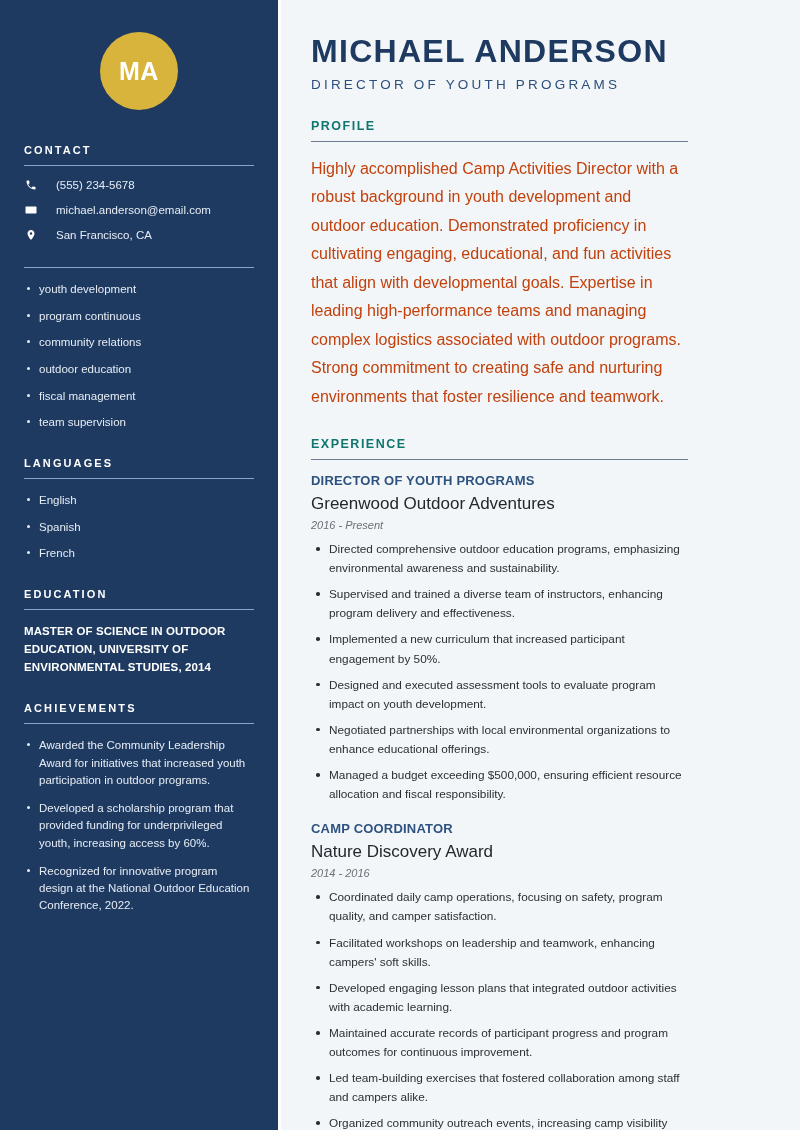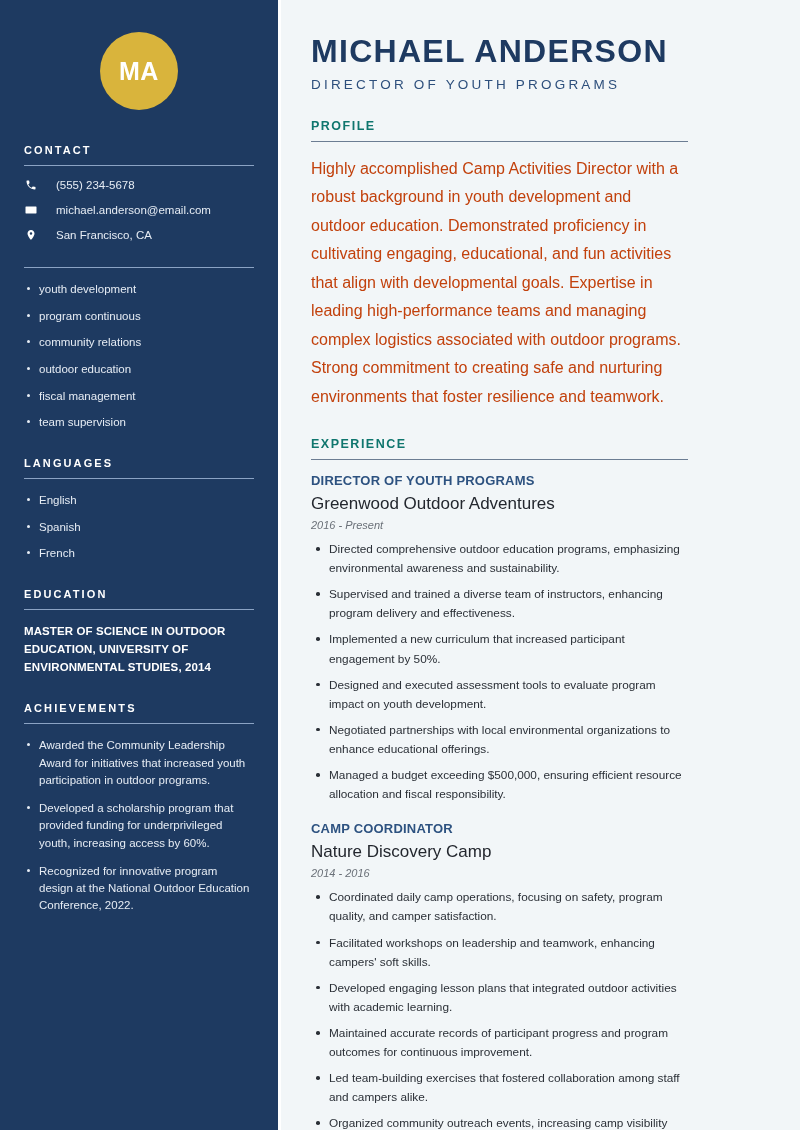--- a/index.html
+++ b/index.html
@@ -348,21 +348,21 @@
           <li>Supervised and trained a diverse team of instructors, enhancing program delivery and effectiveness.</li>
           <li>Implemented a new curriculum that increased participant engagement by 50%.</li>
           <li>Designed and executed assessment tools to evaluate program impact on youth development.</li>
           <li>Negotiated partnerships with local environmental organizations to enhance educational offerings.</li>
           <li>Managed a budget exceeding $500,000, ensuring efficient resource allocation and fiscal responsibility.</li>
         </ul>
       </div>
 
       <div class="exp-entry">
         <div class="exp-role">CAMP COORDINATOR</div>
-        <div class="exp-company">Nature Discovery Camp</div>
+        <div class="exp-company">Nature Discovery Award</div>
         <div class="exp-dates">2014 - 2016</div>
         <ul class="exp-bullets">
           <li>Coordinated daily camp operations, focusing on safety, program quality, and camper satisfaction.</li>
           <li>Facilitated workshops on leadership and teamwork, enhancing campers' soft skills.</li>
           <li>Developed engaging lesson plans that integrated outdoor activities with academic learning.</li>
           <li>Maintained accurate records of participant progress and program outcomes for continuous improvement.</li>
           <li>Led team-building exercises that fostered collaboration among staff and campers alike.</li>
           <li>Organized community outreach events, increasing camp visibility and local support.</li>
         </ul>
       </div>

